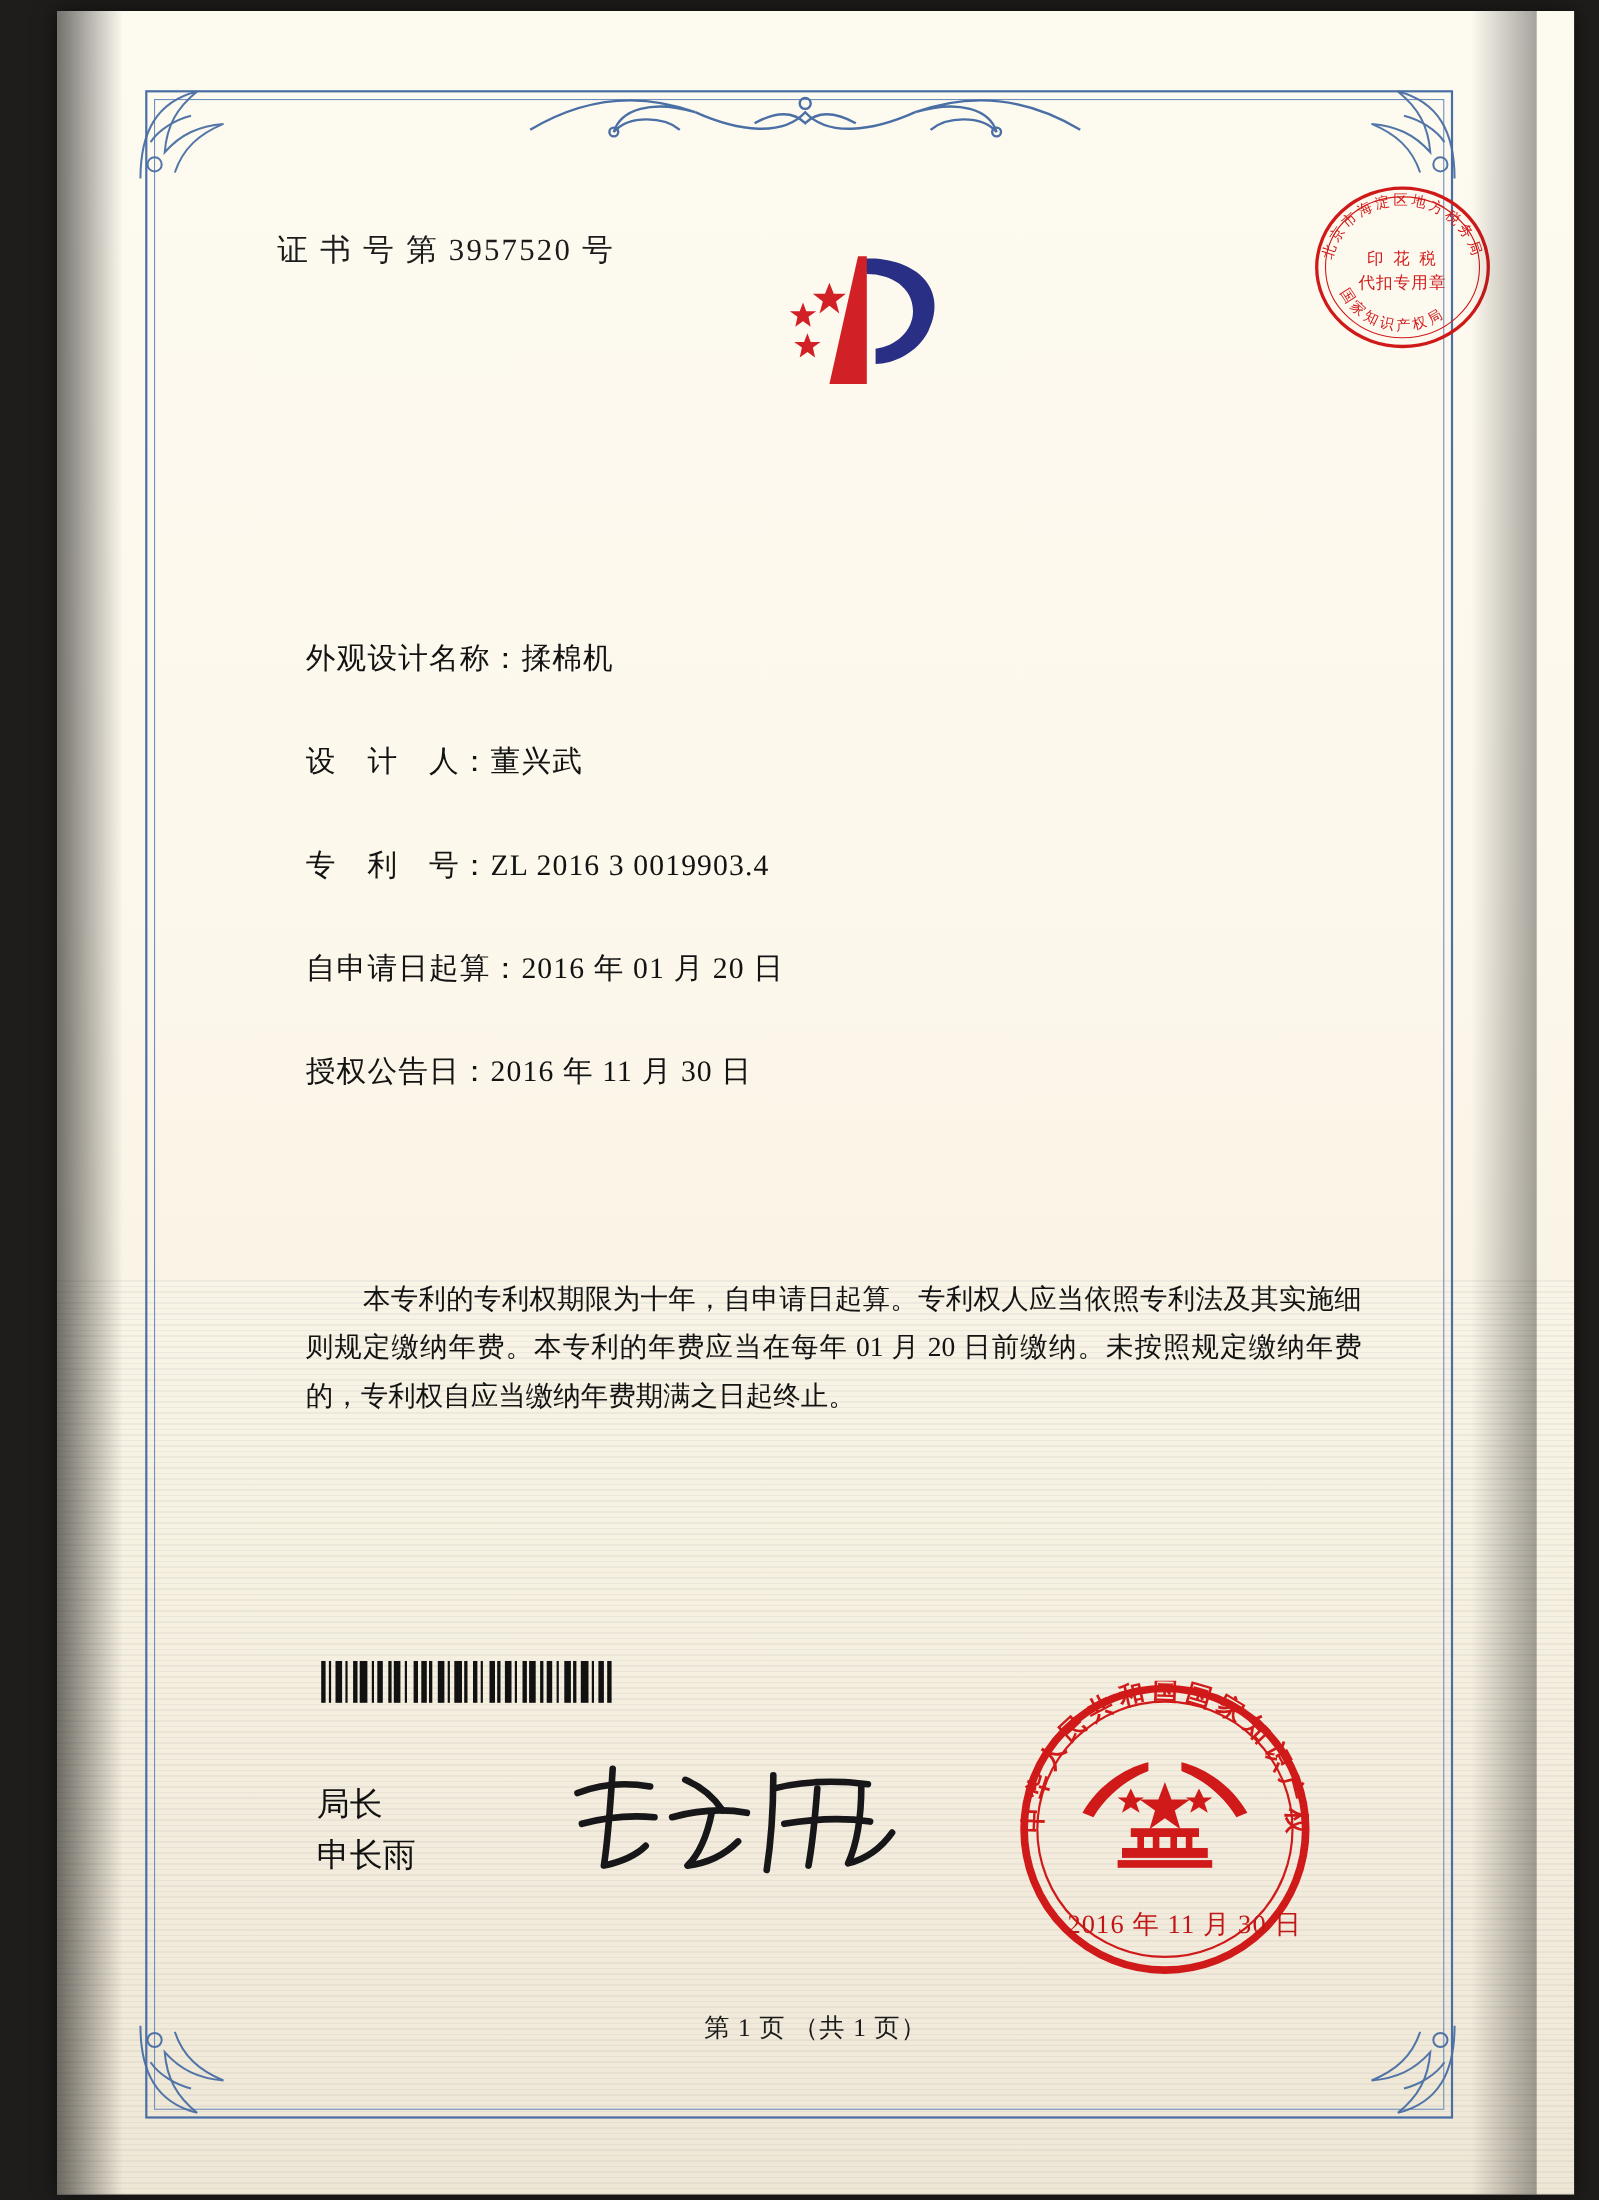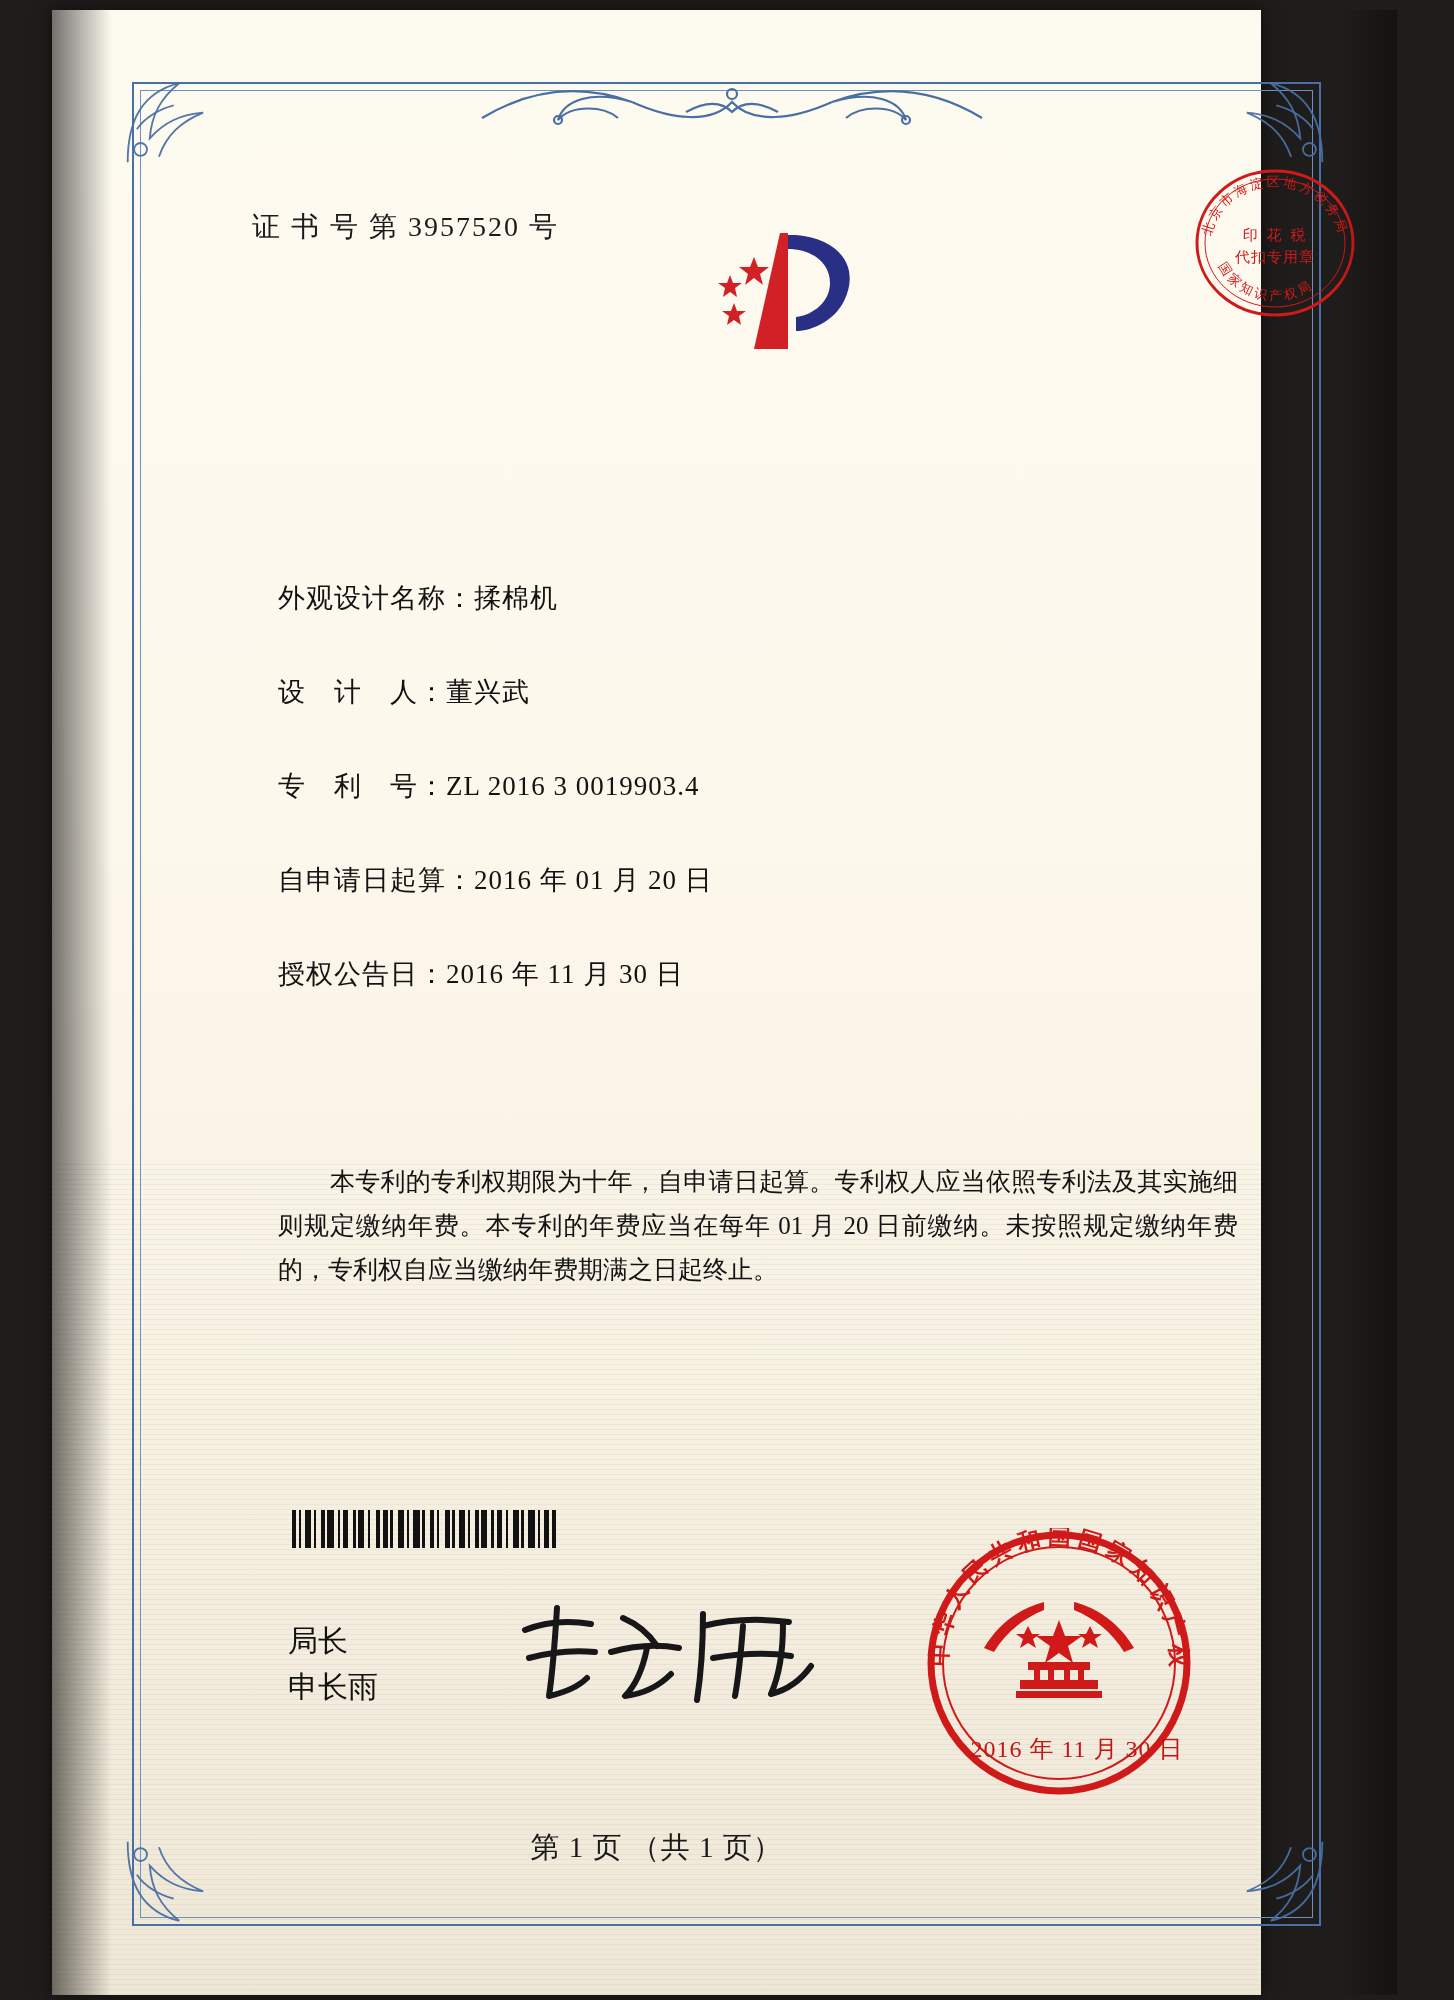--- a/index.html
+++ b/index.html
@@ -9,21 +9,21 @@
     font-family:"Liberation Serif", serif;
     overflow:hidden;
   }
   .scan{
     position:absolute;left:0;top:0;width:1454px;height:2000px;
     background:#1e1d1b;
   }
   
   .page{
     position:absolute;
-    left:52px;top:10px;width:1209px;height:1985px;
+    left:52px;top:10px;width:1379px;height:1985px;
     background:
       linear-gradient(180deg,#fdfaf0 0%,#fdf8ec 40%,#f7f1e2 70%,#efe7d6 100%);
     box-shadow:0 0 18px rgba(0,0,0,.55);
   }
   .page:before{
     
     content:"";position:absolute;left:0;right:0;top:58%;bottom:0;
     background:repeating-linear-gradient(0deg,rgba(120,130,150,.09) 0 1px,rgba(255,255,255,0) 1px 5px);
     pointer-events:none;
   }
@@ -112,21 +112,21 @@
     font-size:24px;color:#c01616;letter-spacing:1px;
     font-family:"Liberation Serif",serif;
   }
   .seal-tax{
     position:absolute;left:1138px;top:148px;width:170px;height:170px;
   }
   .seal-tax svg{width:100%;height:100%;display:block;}
 
   .pagefoot{
     position:absolute;left:0;right:0;top:1818px;text-align:center;
-    font-size:29px;color:#1a1a1a;letter-spacing:1px;
+    font-size:23px;color:#1a1a1a;letter-spacing:1px;
   }
 </style>
 </head>
 <body>
 
 <div class="scan"></div>
 
 <div class="page">
 
   <div class="frame"></div>

